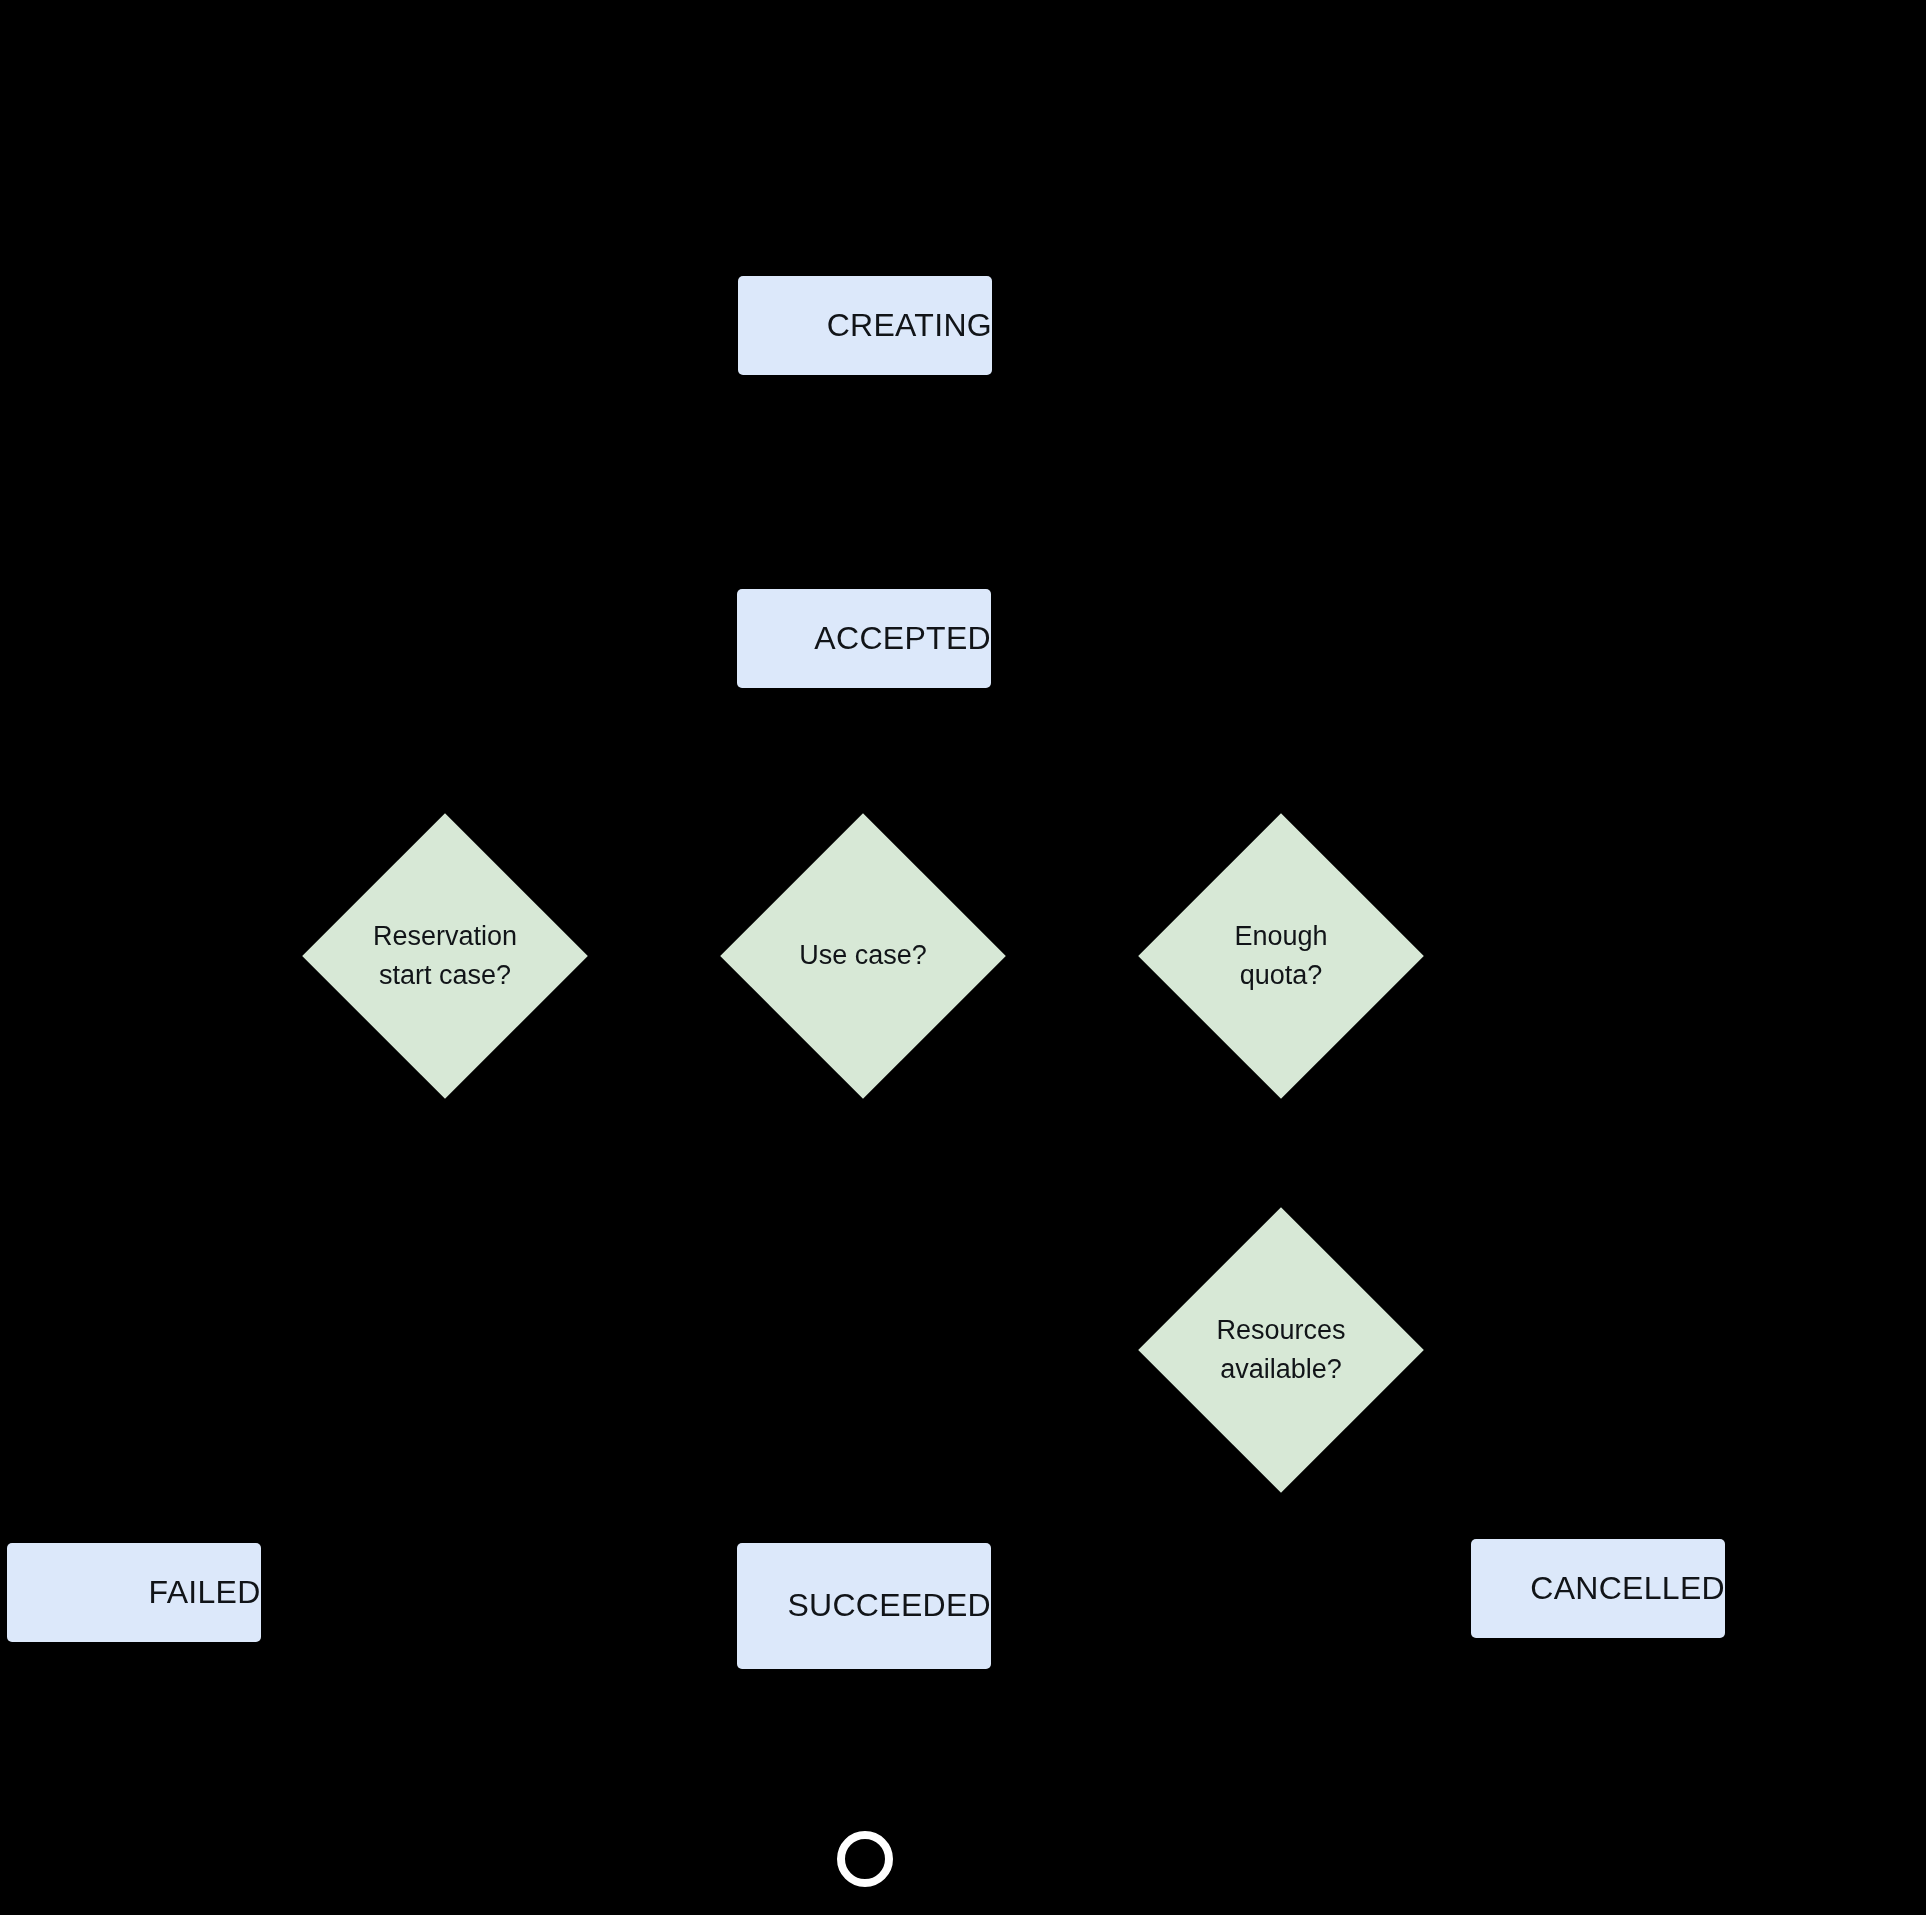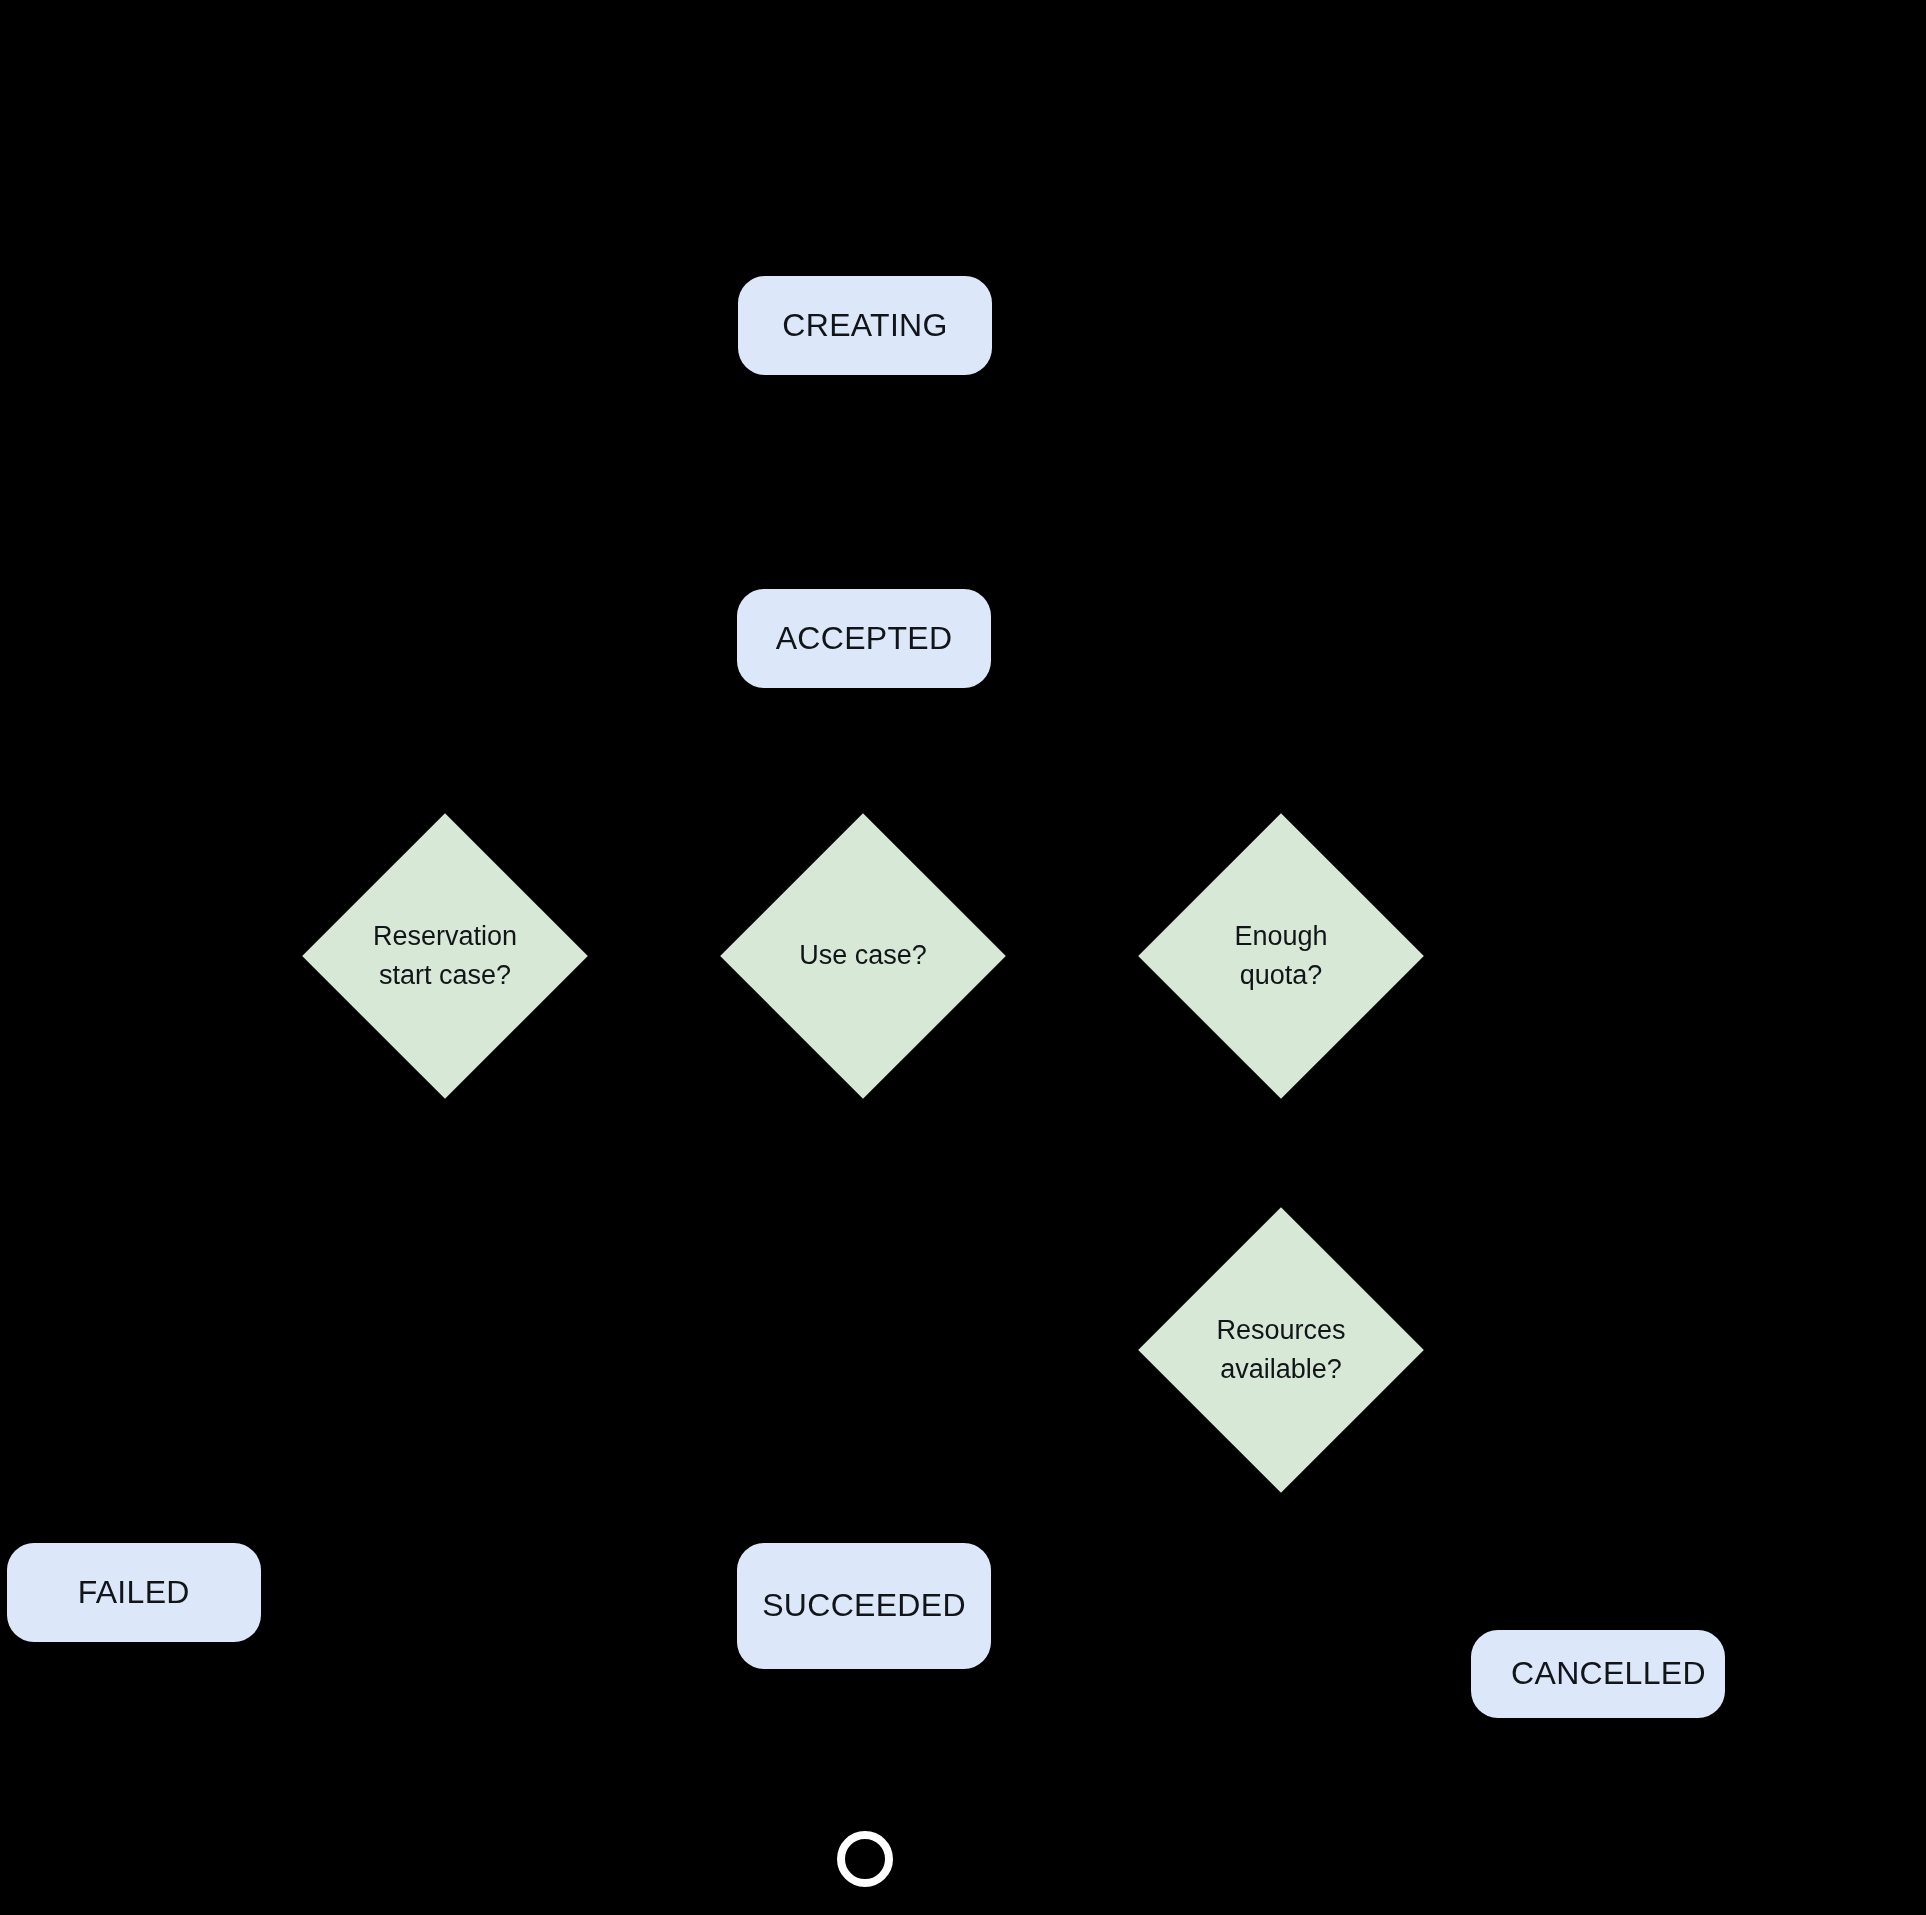--- a/index.html
+++ b/index.html
@@ -14,24 +14,24 @@
     position: relative;
     width: 1926px;
     height: 1916px;
     background: #000000;
     overflow: hidden;
   }
   
   .state-box {
     position: absolute;
     box-sizing: border-box;
-    border-radius: 27px;
+    border-radius: 5px;
     display: flex;
     align-items: center;
-    justify-content: center;
+    justify-content: flex-end;
     color: #111418;
     font-size: 32px;
     letter-spacing: 0.3px;
     line-height: 1.1;
     white-space: nowrap;
     user-select: none;
   }
   
   .decision {
     position: absolute;
@@ -95,21 +95,21 @@
   </div>
 
   <div class="state-box" style="left:6.7px; top:1543px; width:254px; height:99px; background:#dce8fa;">
     <span>FAILED</span>
   </div>
 
   <div class="state-box" style="left:737px; top:1543px; width:254px; height:126px; background:#dce8fa;">
     <span>SUCCEEDED</span>
   </div>
 
-  <div class="state-box" style="left:1471px; top:1630px; width:254px; height:88px; background:#dce8fa;padding-left:21px;">
+  <div class="state-box" style="left:1471px; top:1539px; width:254px; height:99px; background:#dce8fa;padding-left:21px;">
     <span>CANCELLED</span>
   </div>
 
   <div class="decision" style="left:344px; top:855px; width:202px; height:202px;">
     <span class="dia-shape" style="background:#d7e8d6;"></span>
     <span class="dia-label">Reservation
 start case?</span>
   </div>
 
   <div class="decision" style="left:762px; top:855px; width:202px; height:202px;">

